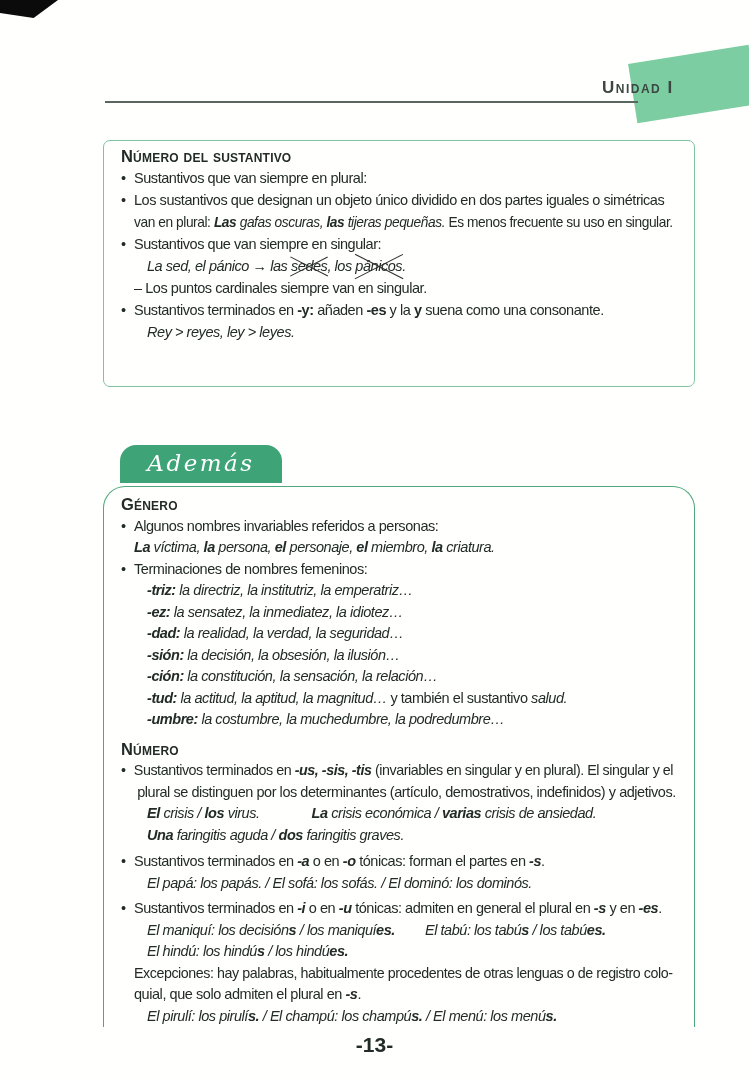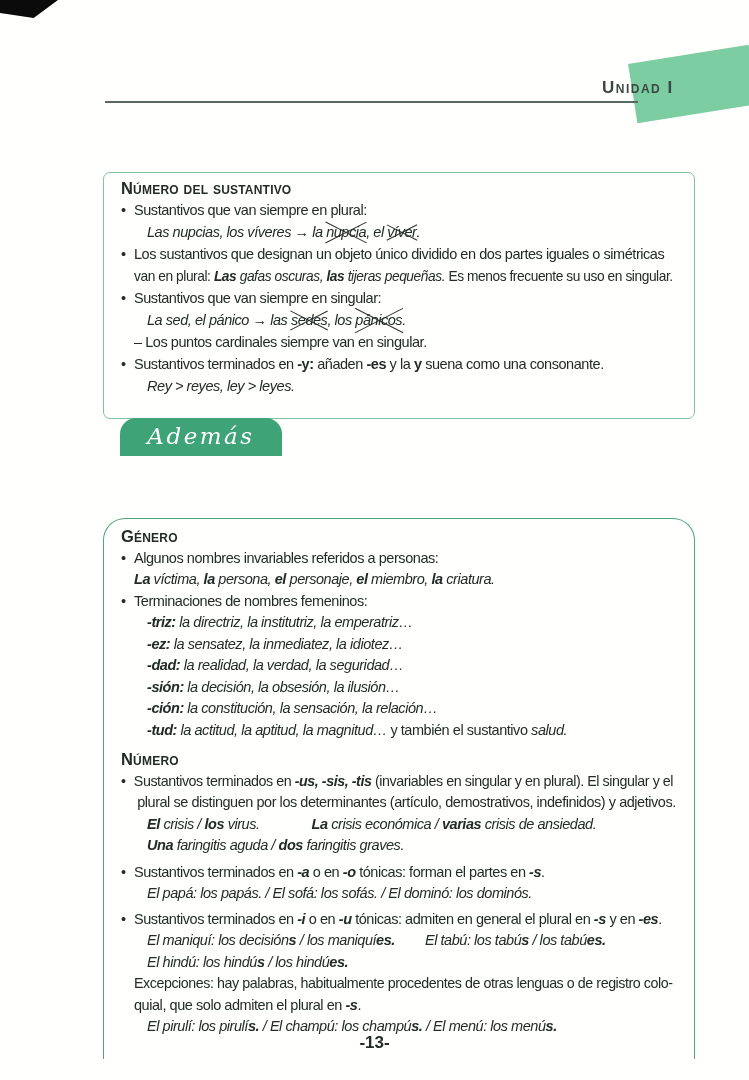--- a/index.html
+++ b/index.html
@@ -14,21 +14,21 @@
   
   .unit-tab{position:absolute;left:632px;top:54px;width:122px;height:60px;
     background:var(--unit_green,#7ccda1);transform:rotate(-9deg);}
   .unit-label{position:absolute;left:602px;top:78px;width:130px;
     font-variant:small-caps;font-weight:bold;font-size:17px;letter-spacing:1.5px;
     color:var(--unit_text,#3c4743);z-index:3;}
   .header-rule{position:absolute;left:105px;top:101px;width:533px;height:2px;
     background:var(--rule,#5a6662);}
 
   
-  .box{position:absolute;left:103px;width:592px;box-sizing:border-box;background:#fffffe;margin-top:32px;}
+  .box{position:absolute;left:103px;width:592px;box-sizing:border-box;background:#fffffe;}
   .box1{top:140px;height:247px;border:1.5px solid var(--box1_border,#7fc4a0);border-radius:7px;}
   .box2{top:486px;height:541px;border:1.5px solid var(--box2_border,#4fa87c);border-bottom:none;
     border-radius:22px 22px 0 0;}
   .content{position:relative;padding:4px 14px 0 17px;}
   .box2 .content{padding-top:7px;}
 
   .line{position:relative;display:block;white-space:nowrap;height:22px;line-height:22px;
     font-size:14.5px;letter-spacing:-0.45px;transform-origin:0 50%;}
   .box2 .line{height:21.5px;line-height:21.5px;}
   .heading{font-variant:small-caps;font-weight:bold;font-size:16.5px;letter-spacing:0.2px;}
@@ -43,44 +43,43 @@
   .sp8{margin-top:8px;} .sp5{margin-top:5px;} .sp4{margin-top:4px;}
 
   
   .xout{position:relative;display:inline-block;}
   .xout::before,.xout::after{content:"";position:absolute;left:-8%;top:50%;width:116%;height:1.4px;
     background:#2e2e2e;}
   .xout::before{transform:rotate(27deg);}
   .xout::after{transform:rotate(-27deg);}
 
   
-  .ademas-tab{position:absolute;left:120px;top:418px;width:162px;height:38px;z-index:2;
+  .ademas-tab{position:absolute;left:120px;top:445px;width:162px;height:38px;z-index:2;
     background:var(--tab_green,#3ea377);border-radius:16px 16px 0 0;
     display:flex;align-items:center;justify-content:center;}
   .ademas-tab span{font-family:"DejaVu Serif",serif;font-style:italic;color:#ffffff;
     font-size:23px;letter-spacing:2.5px;line-height:1;padding-bottom:2px;}
 
   .page-number{position:absolute;left:0;top:1033px;width:749px;text-align:center;
-    font-size:17px;font-weight:bold;letter-spacing:0;}
+    font-size:21px;font-weight:bold;letter-spacing:0;}
 </style>
 </head>
 <body>
 
 <div class="page">
   <div class="corner-mark"></div>
 
   <div class="unit-tab"></div>
   <div class="unit-label">Unidad I</div>
   <div class="header-rule"></div>
 
   <section class="box box1">
     <div class="content">
         <div class="line heading"><span>Número del sustantivo</span></div>
         <div class="line bullet"><span class="bdot">•</span><span>Sustantivos que van siempre en plural:</span></div>
-        <div class="line example"><span class="ital">Las nupcias, los víveres → la </span><span class="ital xout">nupcia</span><span class="ital">, el </span><span class="ital xout">víver</span><span class="ital">.</span></div>
         <div class="line bullet"><span class="bdot">•</span><span>Los sustantivos que designan un objeto único dividido en dos partes iguales o simétricas</span></div>
         <div class="line cont" style="transform: scaleX(0.947276);"><span>van en plural: </span><span class="bold ital">Las </span><span class="ital">gafas oscuras, </span><span class="bold ital">las </span><span class="ital">tijeras pequeñas. </span><span>Es menos frecuente su uso en singular.</span></div>
         <div class="line bullet"><span class="bdot">•</span><span>Sustantivos que van siempre en singular:</span></div>
         <div class="line example"><span class="ital">La sed, el pánico → las </span><span class="ital xout">sedes</span><span class="ital">, los </span><span class="ital xout">pánicos</span><span class="ital">.</span></div>
         <div class="line cont"><span>– Los puntos cardinales siempre van en singular.</span></div>
         <div class="line bullet"><span class="bdot">•</span><span>Sustantivos terminados en </span><span class="bold">-y:</span><span> añaden </span><span class="bold">-es</span><span> y la </span><span class="bold">y</span><span> suena como una consonante.</span></div>
         <div class="line example"><span class="ital">Rey &gt; reyes, ley &gt; leyes.</span></div>
       </div>
   </section>
 
@@ -92,20 +91,21 @@
         <div class="line heading"><span>Género</span></div>
         <div class="line bullet"><span class="bdot">•</span><span>Algunos nombres invariables referidos a personas:</span></div>
         <div class="line cont"><span class="bold ital">La </span><span class="ital">víctima, </span><span class="bold ital">la </span><span class="ital">persona, </span><span class="bold ital">el </span><span class="ital">personaje, </span><span class="bold ital">el </span><span class="ital">miembro, </span><span class="bold ital">la </span><span class="ital">criatura.</span></div>
         <div class="line bullet"><span class="bdot">•</span><span>Terminaciones de nombres femeninos:</span></div>
         <div class="line example"><span class="bold ital">-triz: </span><span class="ital">la directriz, la institutriz, la emperatriz…</span></div>
         <div class="line example"><span class="bold ital">-ez: </span><span class="ital">la sensatez, la inmediatez, la idiotez…</span></div>
         <div class="line example"><span class="bold ital">-dad: </span><span class="ital">la realidad, la verdad, la seguridad…</span></div>
         <div class="line example"><span class="bold ital">-sión: </span><span class="ital">la decisión, la obsesión, la ilusión…</span></div>
         <div class="line example"><span class="bold ital">-ción: </span><span class="ital">la constitución, la sensación, la relación…</span></div>
         <div class="line example"><span class="bold ital">-tud: </span><span class="ital">la actitud, la aptitud, la magnitud… </span><span>y también el sustantivo </span><span class="ital">salud.</span></div>
+        <div class="line example"><span class="bold ital">-umbre: </span><span class="ital">la costumbre, la muchedumbre, la podredumbre…</span></div>
         <div class="line heading sp8"><span>Número</span></div>
         <div class="line bullet" style="transform: scaleX(0.985714);"><span class="bdot">•</span><span>Sustantivos terminados en </span><span class="bold ital">-us, -sis, -tis </span><span>(invariables en singular y en plural). El singular y el</span></div>
         <div class="line cont" style="transform: scaleX(0.998148); text-align: center;"><span>plural se distinguen por los determinantes (artículo, demostrativos, indefinidos) y adjetivos.</span></div>
         <div class="line example"><span class="bold ital">El </span><span class="ital">crisis / </span><span class="bold ital">los </span><span class="ital">virus.</span><span class="gap-lg"></span><span class="bold ital">La </span><span class="ital">crisis económica / </span><span class="bold ital">varias </span><span class="ital">crisis de ansiedad.</span></div>
         <div class="line example"><span class="bold ital">Una </span><span class="ital">faringitis aguda / </span><span class="bold ital">dos </span><span class="ital">faringitis graves.</span></div>
         <div class="line bullet sp5"><span class="bdot">•</span><span>Sustantivos terminados en </span><span class="bold ital">-a</span><span> o en </span><span class="bold ital">-o</span><span> tónicas: forman el partes en </span><span class="bold ital">-s</span><span>.</span></div>
         <div class="line example"><span class="ital">El papá: los papás. / El sofá: los sofás. / El dominó: los dominós.</span></div>
         <div class="line bullet sp4"><span class="bdot">•</span><span>Sustantivos terminados en </span><span class="bold ital">-i</span><span> o en </span><span class="bold ital">-u</span><span> tónicas: admiten en general el plural en </span><span class="bold ital">-s</span><span> y en </span><span class="bold ital">-es</span><span>.</span></div>
         <div class="line example"><span class="ital">El maniquí: los decisión</span><span class="bold ital">s</span><span class="ital"> / los maniquí</span><span class="bold ital">es.</span><span class="gap-md"></span><span class="ital">El tabú: los tabú</span><span class="bold ital">s</span><span class="ital"> / los tabú</span><span class="bold ital">es.</span></div>
         <div class="line example"><span class="ital">El hindú: los hindú</span><span class="bold ital">s</span><span class="ital"> / los hindú</span><span class="bold ital">es.</span></div>

